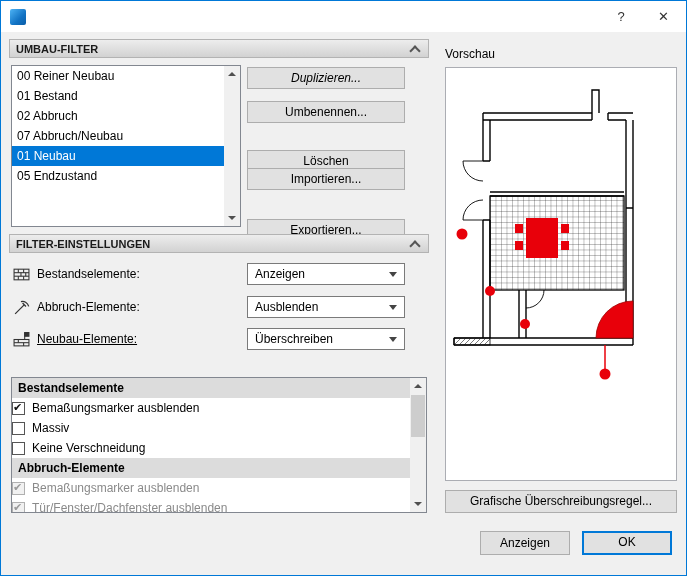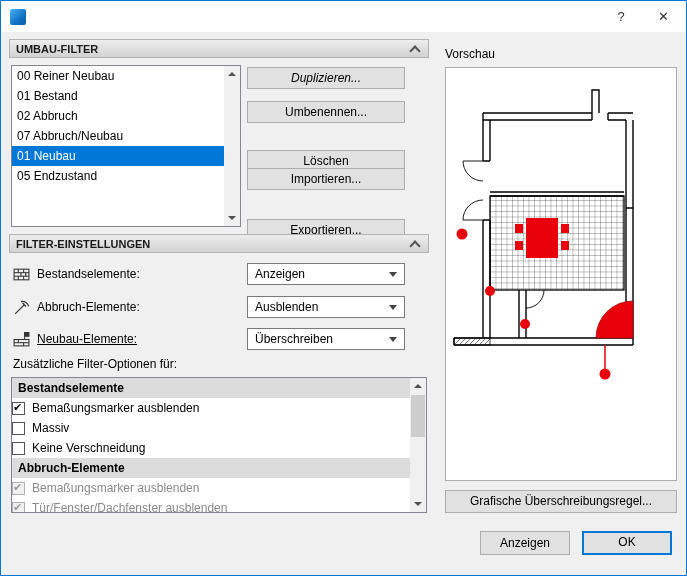--- a/index.html
+++ b/index.html
@@ -150,21 +150,20 @@
       <line x1="11" y1="8" x2="11" y2="1.5"></line>
       <path d="M11 1.5 h4 v3.5 h-4 Z" fill="#333"></path>
     </g>
   </svg>
   <div class="setting-label" style="top:327px;text-decoration:underline;">Neubau-Elemente:</div>
   <div class="combo" style="top:327px;">
     <span>Überschreiben</span>
     <span class="arrow"></span>
   </div>
 
-  <div class="plain-label" style="left:12px;top:356px;">Zusätzliche Filter-Optionen für:</div>
 
   <div class="opt-list">
     <div class="opt-rows">
       <div class="opt-group">Bestandselemente</div>
       <div class="opt-check">
         <span class="cb checked"></span>
         <span>Bemaßungsmarker ausblenden</span>
       </div>
       <div class="opt-check">
         <span class="cb"></span>

